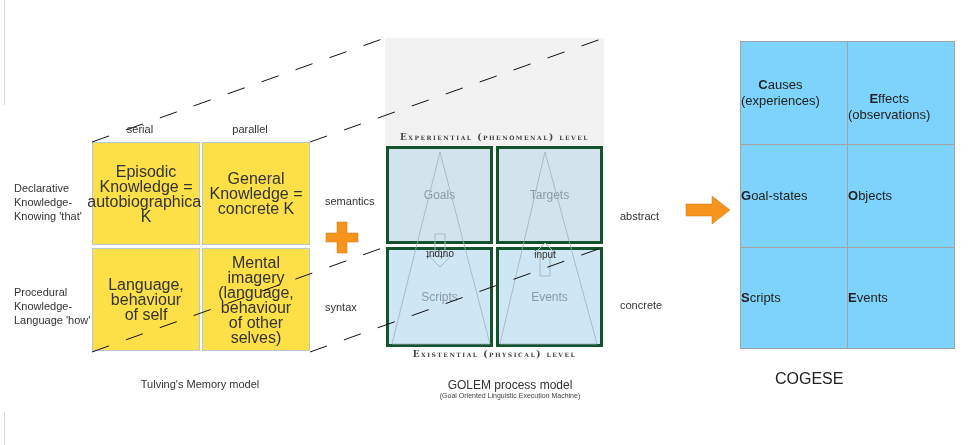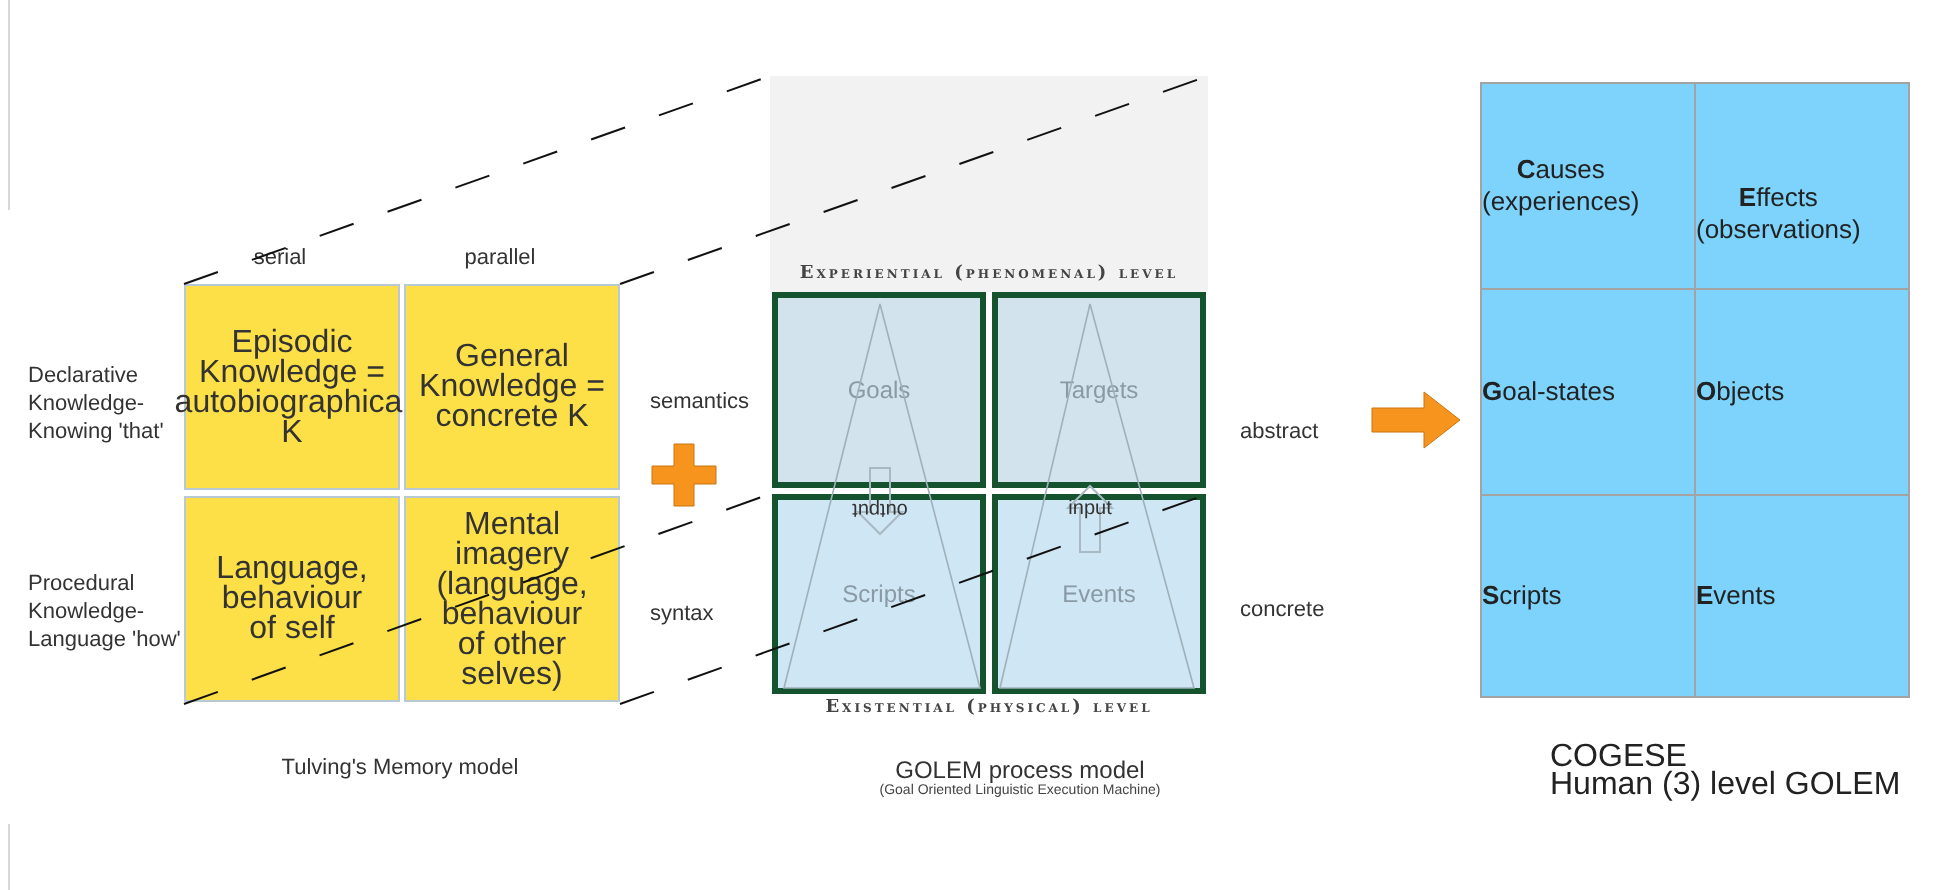--- a/index.html
+++ b/index.html
@@ -143,15 +143,14 @@
   </div>
   <div class="cogese-cell" style="left:740px;top:247px;width:108px;height:102px;">
     <div><b>S</b><span>cripts</span></div>
   </div>
   <div class="cogese-cell" style="left:847px;top:247px;width:108px;height:102px;">
     <div><b>E</b><span>vents</span></div>
   </div>
 
   <div class="abs" style="left:775px;top:372px;font-size:16px;line-height:14px;color:#222;">
     <div>COGESE</div>
-    <div>Human (3) level GOLEM</div>
   </div>
 </div>
 
 </body></html>

